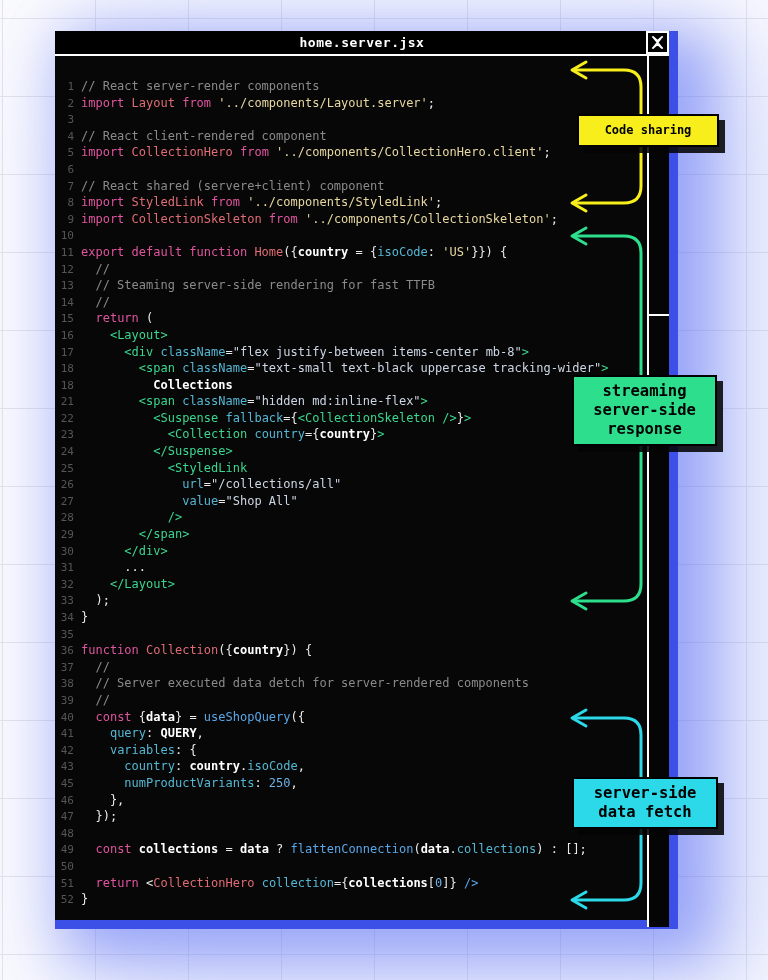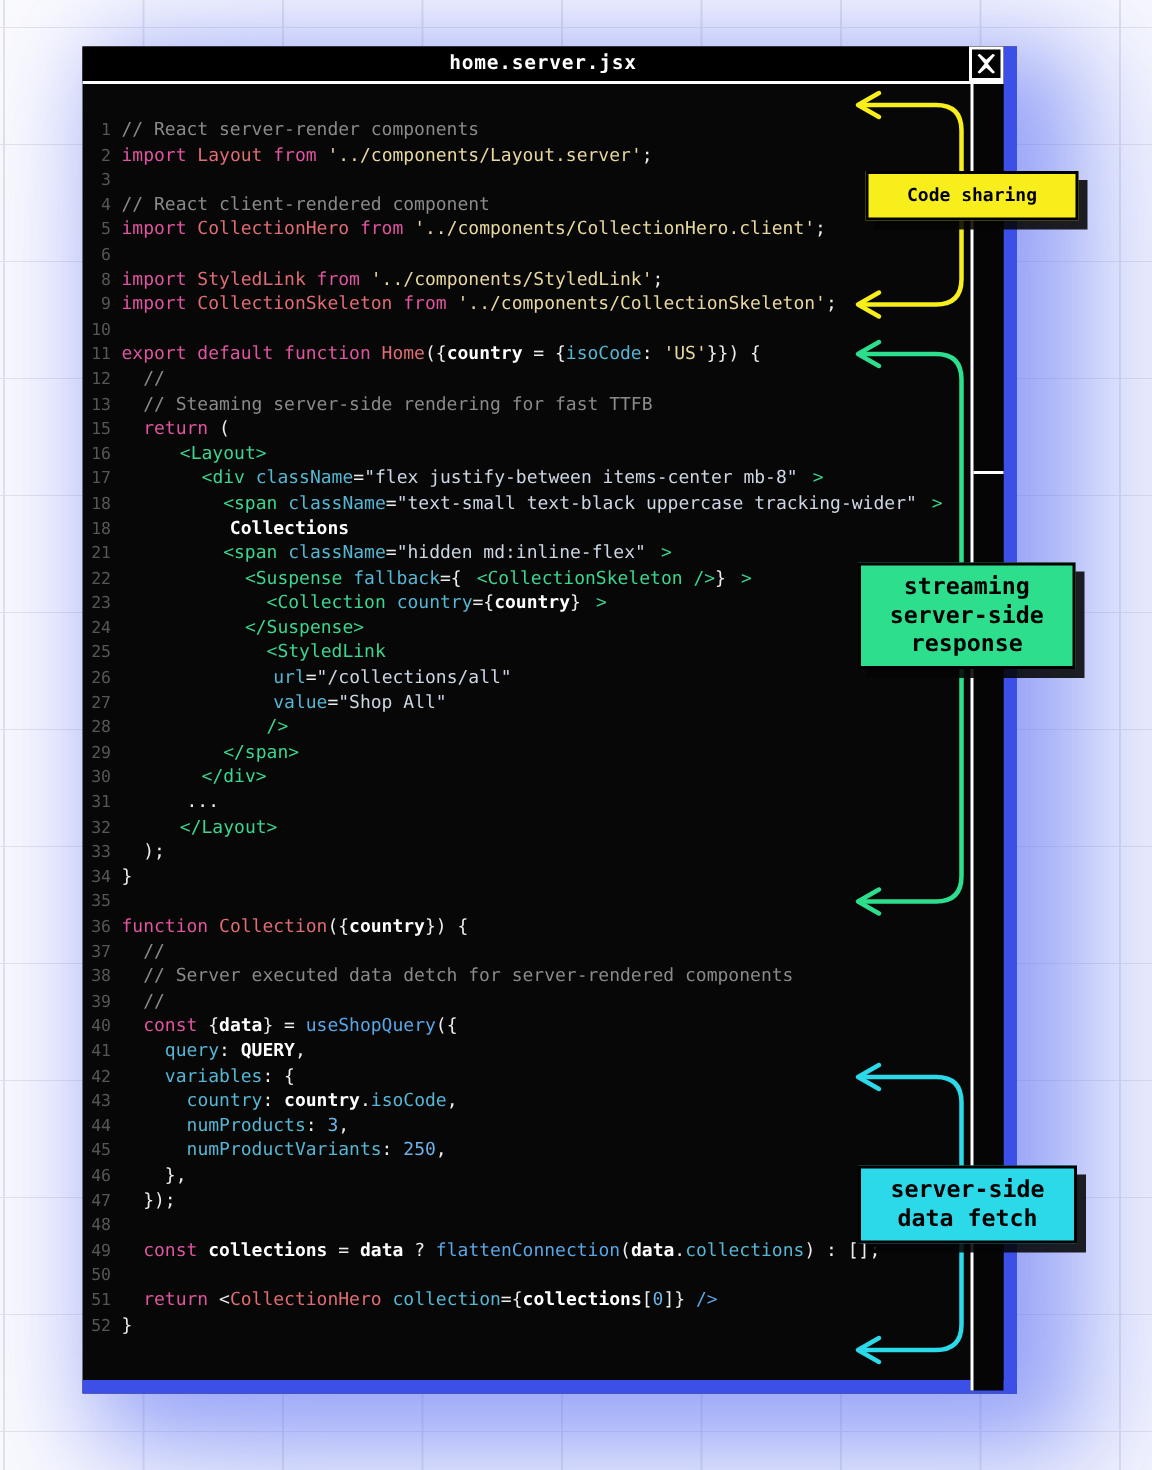--- a/index.html
+++ b/index.html
@@ -48,21 +48,21 @@
     flex:1; padding:22px 0 0 4px; overflow:hidden;
   }
   .code-line { white-space:pre; line-height:16.6px; height:16.6px; font-size:12px; }
   .ln {
     display:inline-block; width:15px; margin-right:7px;
     text-align:right; color:#565656; font-size:11px;
   }
   .tok-cm { color:var(--c-cm); }
   .tok-kw { color:var(--c-kw); }
   .tok-cp { color:var(--c-cp); }
-  .tok-tg { color:var(--c-tg);margin-left:10px; }
+  .tok-tg { color:var(--c-tg); }
   .tok-at { color:var(--c-at);margin-top:41px; }
   .tok-fn { color:var(--c-fn); }
   .tok-st { color:var(--c-st); }
   .tok-sx { color:var(--c-sx); }
   .tok-nm { color:var(--c-nm); }
   .tok-pl { color:var(--c-pl); }
   .tok-vr { color:#ffffff; font-weight:bold; }
 
   
   .scrollbar {
@@ -101,26 +101,28 @@
   </div>
   <div class="win-body">
     <div class="code-pane">
       <div>
           <div class="code-line"><span class="ln">1</span><span class="tok-cm">// React server-render components</span></div>
           <div class="code-line"><span class="ln">2</span><span class="tok-kw">import </span><span class="tok-cp">Layout</span><span class="tok-kw"> from </span><span class="tok-st">'../components/Layout.server'</span><span class="tok-pl">;</span></div>
           <div class="code-line"><span class="ln">3</span></div>
           <div class="code-line"><span class="ln">4</span><span class="tok-cm">// React client-rendered component</span></div>
           <div class="code-line"><span class="ln">5</span><span class="tok-kw">import </span><span class="tok-cp">CollectionHero</span><span class="tok-kw"> from </span><span class="tok-st">'../components/CollectionHero.client'</span><span class="tok-pl">;</span></div>
           <div class="code-line"><span class="ln">6</span></div>
+          <div class="code-line"><span class="ln">7</span><span class="tok-cm">// React shared (servere+client) component</span></div>
           <div class="code-line"><span class="ln">8</span><span class="tok-kw">import </span><span class="tok-cp">StyledLink</span><span class="tok-kw"> from </span><span class="tok-st">'../components/StyledLink'</span><span class="tok-pl">;</span></div>
           <div class="code-line"><span class="ln">9</span><span class="tok-kw">import </span><span class="tok-cp">CollectionSkeleton</span><span class="tok-kw"> from </span><span class="tok-st">'../components/CollectionSkeleton'</span><span class="tok-pl">;</span></div>
           <div class="code-line"><span class="ln">10</span></div>
           <div class="code-line"><span class="ln">11</span><span class="tok-kw">export default function </span><span class="tok-cp">Home</span><span class="tok-pl">({</span><span class="tok-vr">country</span><span class="tok-pl"> = {</span><span class="tok-at">isoCode</span><span class="tok-pl">: </span><span class="tok-st">'US'</span><span class="tok-pl">}}) {</span></div>
           <div class="code-line"><span class="ln">12</span><span class="tok-cm">  //</span></div>
           <div class="code-line"><span class="ln">13</span><span class="tok-cm">  // Steaming server-side rendering for fast TTFB</span></div>
+          <div class="code-line"><span class="ln">14</span><span class="tok-cm">  //</span></div>
           <div class="code-line"><span class="ln">15</span><span class="tok-pl">  </span><span class="tok-kw">return</span><span class="tok-pl"> (</span></div>
           <div class="code-line"><span class="ln">16</span><span class="tok-pl">    </span><span class="tok-tg">&lt;Layout&gt;</span></div>
           <div class="code-line"><span class="ln">17</span><span class="tok-pl">      </span><span class="tok-tg">&lt;div</span><span class="tok-pl"> </span><span class="tok-at">className</span><span class="tok-pl">=</span><span class="tok-sx">"flex justify-between items-center mb-8"</span><span class="tok-tg">&gt;</span></div>
           <div class="code-line"><span class="ln">18</span><span class="tok-pl">        </span><span class="tok-tg">&lt;span</span><span class="tok-pl"> </span><span class="tok-at">className</span><span class="tok-pl">=</span><span class="tok-sx">"text-small text-black uppercase tracking-wider"</span><span class="tok-tg">&gt;</span></div>
           <div class="code-line"><span class="ln">18</span><span class="tok-vr">          Collections</span></div>
           <div class="code-line"><span class="ln">21</span><span class="tok-pl">        </span><span class="tok-tg">&lt;span</span><span class="tok-pl"> </span><span class="tok-at">className</span><span class="tok-pl">=</span><span class="tok-sx">"hidden md:inline-flex"</span><span class="tok-tg">&gt;</span></div>
           <div class="code-line"><span class="ln">22</span><span class="tok-pl">          </span><span class="tok-tg">&lt;Suspense</span><span class="tok-pl"> </span><span class="tok-at">fallback</span><span class="tok-pl">={</span><span class="tok-tg">&lt;CollectionSkeleton /&gt;</span><span class="tok-pl">}</span><span class="tok-tg">&gt;</span></div>
           <div class="code-line"><span class="ln">23</span><span class="tok-pl">            </span><span class="tok-tg">&lt;Collection</span><span class="tok-pl"> </span><span class="tok-at">country</span><span class="tok-pl">={</span><span class="tok-vr">country</span><span class="tok-pl">}</span><span class="tok-tg">&gt;</span></div>
           <div class="code-line"><span class="ln">24</span><span class="tok-pl">          </span><span class="tok-tg">&lt;/Suspense&gt;</span></div>
           <div class="code-line"><span class="ln">25</span><span class="tok-pl">            </span><span class="tok-tg">&lt;StyledLink</span></div>
@@ -135,21 +137,20 @@
           <div class="code-line"><span class="ln">34</span><span class="tok-pl">}</span></div>
           <div class="code-line"><span class="ln">35</span></div>
           <div class="code-line"><span class="ln">36</span><span class="tok-kw">function </span><span class="tok-cp">Collection</span><span class="tok-pl">({</span><span class="tok-vr">country</span><span class="tok-pl">}) {</span></div>
           <div class="code-line"><span class="ln">37</span><span class="tok-cm">  //</span></div>
           <div class="code-line"><span class="ln">38</span><span class="tok-cm">  // Server executed data detch for server-rendered components</span></div>
           <div class="code-line"><span class="ln">39</span><span class="tok-cm">  //</span></div>
           <div class="code-line"><span class="ln">40</span><span class="tok-pl">  </span><span class="tok-kw">const</span><span class="tok-pl"> {</span><span class="tok-vr">data</span><span class="tok-pl">} = </span><span class="tok-fn">useShopQuery</span><span class="tok-pl">({</span></div>
           <div class="code-line"><span class="ln">41</span><span class="tok-pl">    </span><span class="tok-at">query</span><span class="tok-pl">: </span><span class="tok-vr">QUERY</span><span class="tok-pl">,</span></div>
           <div class="code-line"><span class="ln">42</span><span class="tok-pl">    </span><span class="tok-at">variables</span><span class="tok-pl">: {</span></div>
           <div class="code-line"><span class="ln">43</span><span class="tok-pl">      </span><span class="tok-at">country</span><span class="tok-pl">: </span><span class="tok-vr">country</span><span class="tok-pl">.</span><span class="tok-at">isoCode</span><span class="tok-pl">,</span></div>
-          <div class="code-line"><span class="ln">44</span><span class="tok-pl">      </span><span class="tok-at">numProducts</span><span class="tok-pl">: </span><span class="tok-nm">3</span><span class="tok-pl">,</span></div>
           <div class="code-line"><span class="ln">45</span><span class="tok-pl">      </span><span class="tok-at">numProductVariants</span><span class="tok-pl">: </span><span class="tok-nm">250</span><span class="tok-pl">,</span></div>
           <div class="code-line"><span class="ln">46</span><span class="tok-pl">    },</span></div>
           <div class="code-line"><span class="ln">47</span><span class="tok-pl">  });</span></div>
           <div class="code-line"><span class="ln">48</span></div>
           <div class="code-line"><span class="ln">49</span><span class="tok-pl">  </span><span class="tok-kw">const</span><span class="tok-pl"> </span><span class="tok-vr">collections</span><span class="tok-pl"> = </span><span class="tok-vr">data</span><span class="tok-pl"> ? </span><span class="tok-fn">flattenConnection</span><span class="tok-pl">(</span><span class="tok-vr">data</span><span class="tok-pl">.</span><span class="tok-at">collections</span><span class="tok-pl">) : [];</span></div>
           <div class="code-line"><span class="ln">50</span></div>
           <div class="code-line"><span class="ln">51</span><span class="tok-pl">  </span><span class="tok-kw">return</span><span class="tok-pl"> &lt;</span><span class="tok-cp">CollectionHero</span><span class="tok-pl"> </span><span class="tok-at">collection</span><span class="tok-pl">={</span><span class="tok-vr">collections</span><span class="tok-pl">[</span><span class="tok-nm">0</span><span class="tok-pl">]} </span><span class="tok-fn">/&gt;</span></div>
           <div class="code-line"><span class="ln">52</span><span class="tok-pl">}</span></div>
         </div>
     </div>

